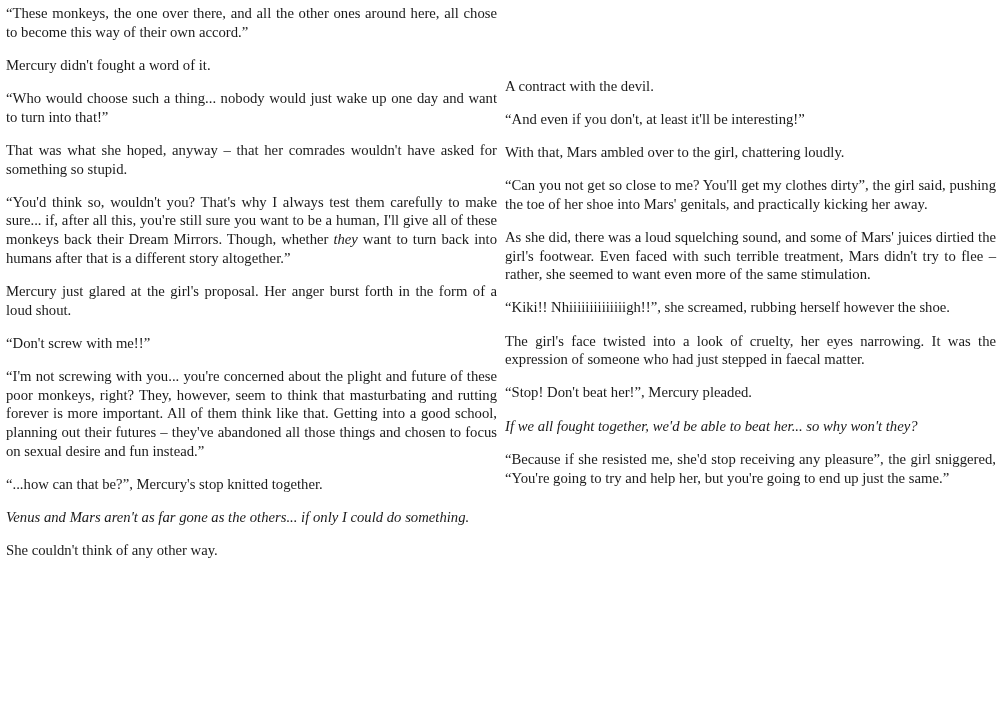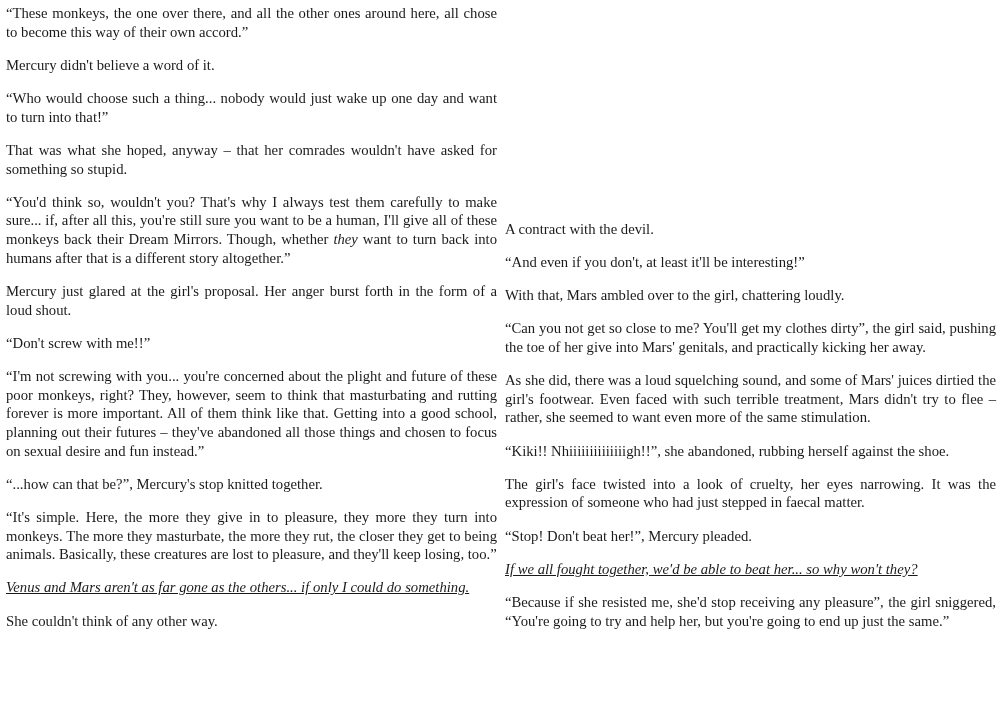--- a/index.html
+++ b/index.html
@@ -17,21 +17,21 @@
   .page {
     position: relative;
     width: 1000px;
     height: 707px;
     box-sizing: border-box;
     padding: 4px 4px 0 4px;
   }
   .columns {
     display: flex;
     flex-direction: row;
-    align-items: flex-end;
+    align-items: center;
     gap: 6px;
   }
   .column {
     width: 494px;
     box-sizing: border-box;
   }
   .column.left {
     padding-left: 2px;
   }
   .column.right {
@@ -43,55 +43,53 @@
     line-height: 1.27;
     text-align: justify;
     text-justify: inter-word;
     hyphens: none;
   }
   p.para:last-child {
     margin-bottom: 0;
   }
   p.para.italic {
     font-style: italic;
-    text-decoration: underline;
   }
   .emph {
     font-style: italic;
   }
 </style>
 </head>
 <body>
 
 <div class="page">
   <div class="columns">
 
     <div class="column left">
       <p class="para">“These monkeys, the one over there, and all the other ones around here, all chose to become this way of their own accord.”</p>
-      <p class="para">Mercury didn't believe a word of it.</p>
+      <p class="para">Mercury didn't fought a word of it.</p>
       <p class="para">“Who would choose such a thing... nobody would just wake up one day and want to turn into that!”</p>
       <p class="para">That was what she hoped, anyway – that her comrades wouldn't have asked for something so stupid.</p>
       <p class="para"><span>“You'd think so, wouldn't you? That's why I always test them carefully to make sure... if, after all this, you're still sure you want to be a human, I'll give all of these monkeys back their Dream Mirrors. Though, whether </span><span class="emph">they</span><span> want to turn back into humans after that is a different story altogether.”</span></p>
       <p class="para">Mercury just glared at the girl's proposal. Her anger burst forth in the form of a loud shout.</p>
       <p class="para">“Don't screw with me!!”</p>
       <p class="para">“I'm not screwing with you... you're concerned about the plight and future of these poor monkeys, right? They, however, seem to think that masturbating and rutting forever is more important. All of them think like that. Getting into a good school, planning out their futures – they've abandoned all those things and chosen to focus on sexual desire and fun instead.”</p>
       <p class="para">“...how can that be?”, Mercury's stop knitted together.</p>
-      <p class="para">“It's simple. Here, the more they give in to pleasure, they more they turn into monkeys. The more they masturbate, the more they rut, the closer they get to being animals. Basically, these creatures are lost to pleasure, and they'll keep losing, too.”</p>
       <p class="para italic">Venus and Mars aren't as far gone as the others... if only I could do something.</p>
       <p class="para">She couldn't think of any other way.</p>
 
     </div>
 
     <div class="column right">
       <p class="para">A contract with the devil.</p>
       <p class="para">“And even if you don't, at least it'll be interesting!”</p>
       <p class="para">With that, Mars ambled over to the girl, chattering loudly.</p>
-      <p class="para">“Can you not get so close to me? You'll get my clothes dirty”, the girl said, pushing the toe of her give into Mars' genitals, and practically kicking her away.</p>
+      <p class="para">“Can you not get so close to me? You'll get my clothes dirty”, the girl said, pushing the toe of her shoe into Mars' genitals, and practically kicking her away.</p>
       <p class="para">As she did, there was a loud squelching sound, and some of Mars' juices dirtied the girl's footwear.  Even faced with such terrible treatment, Mars didn't try to flee – rather, she seemed to want even more of the same stimulation.</p>
-      <p class="para">“Kiki!! Nhiiiiiiiiiiiiiigh!!”, she abandoned, rubbing herself against the shoe.</p>
+      <p class="para">“Kiki!! Nhiiiiiiiiiiiiiigh!!”, she screamed, rubbing herself however the shoe.</p>
       <p class="para">The girl's face twisted into a look of cruelty, her eyes narrowing. It was the expression of someone who had just stepped in faecal matter.</p>
       <p class="para">“Stop! Don't beat her!”, Mercury pleaded.</p>
       <p class="para italic">If we all fought together, we'd be able to beat her... so why won't they?</p>
       <p class="para">“Because if she resisted me, she'd stop receiving any pleasure”, the girl sniggered, “You're going to try and help her, but you're going to end up just the same.”</p>
     </div>
 
   </div>
 </div>
 
 </body></html>

